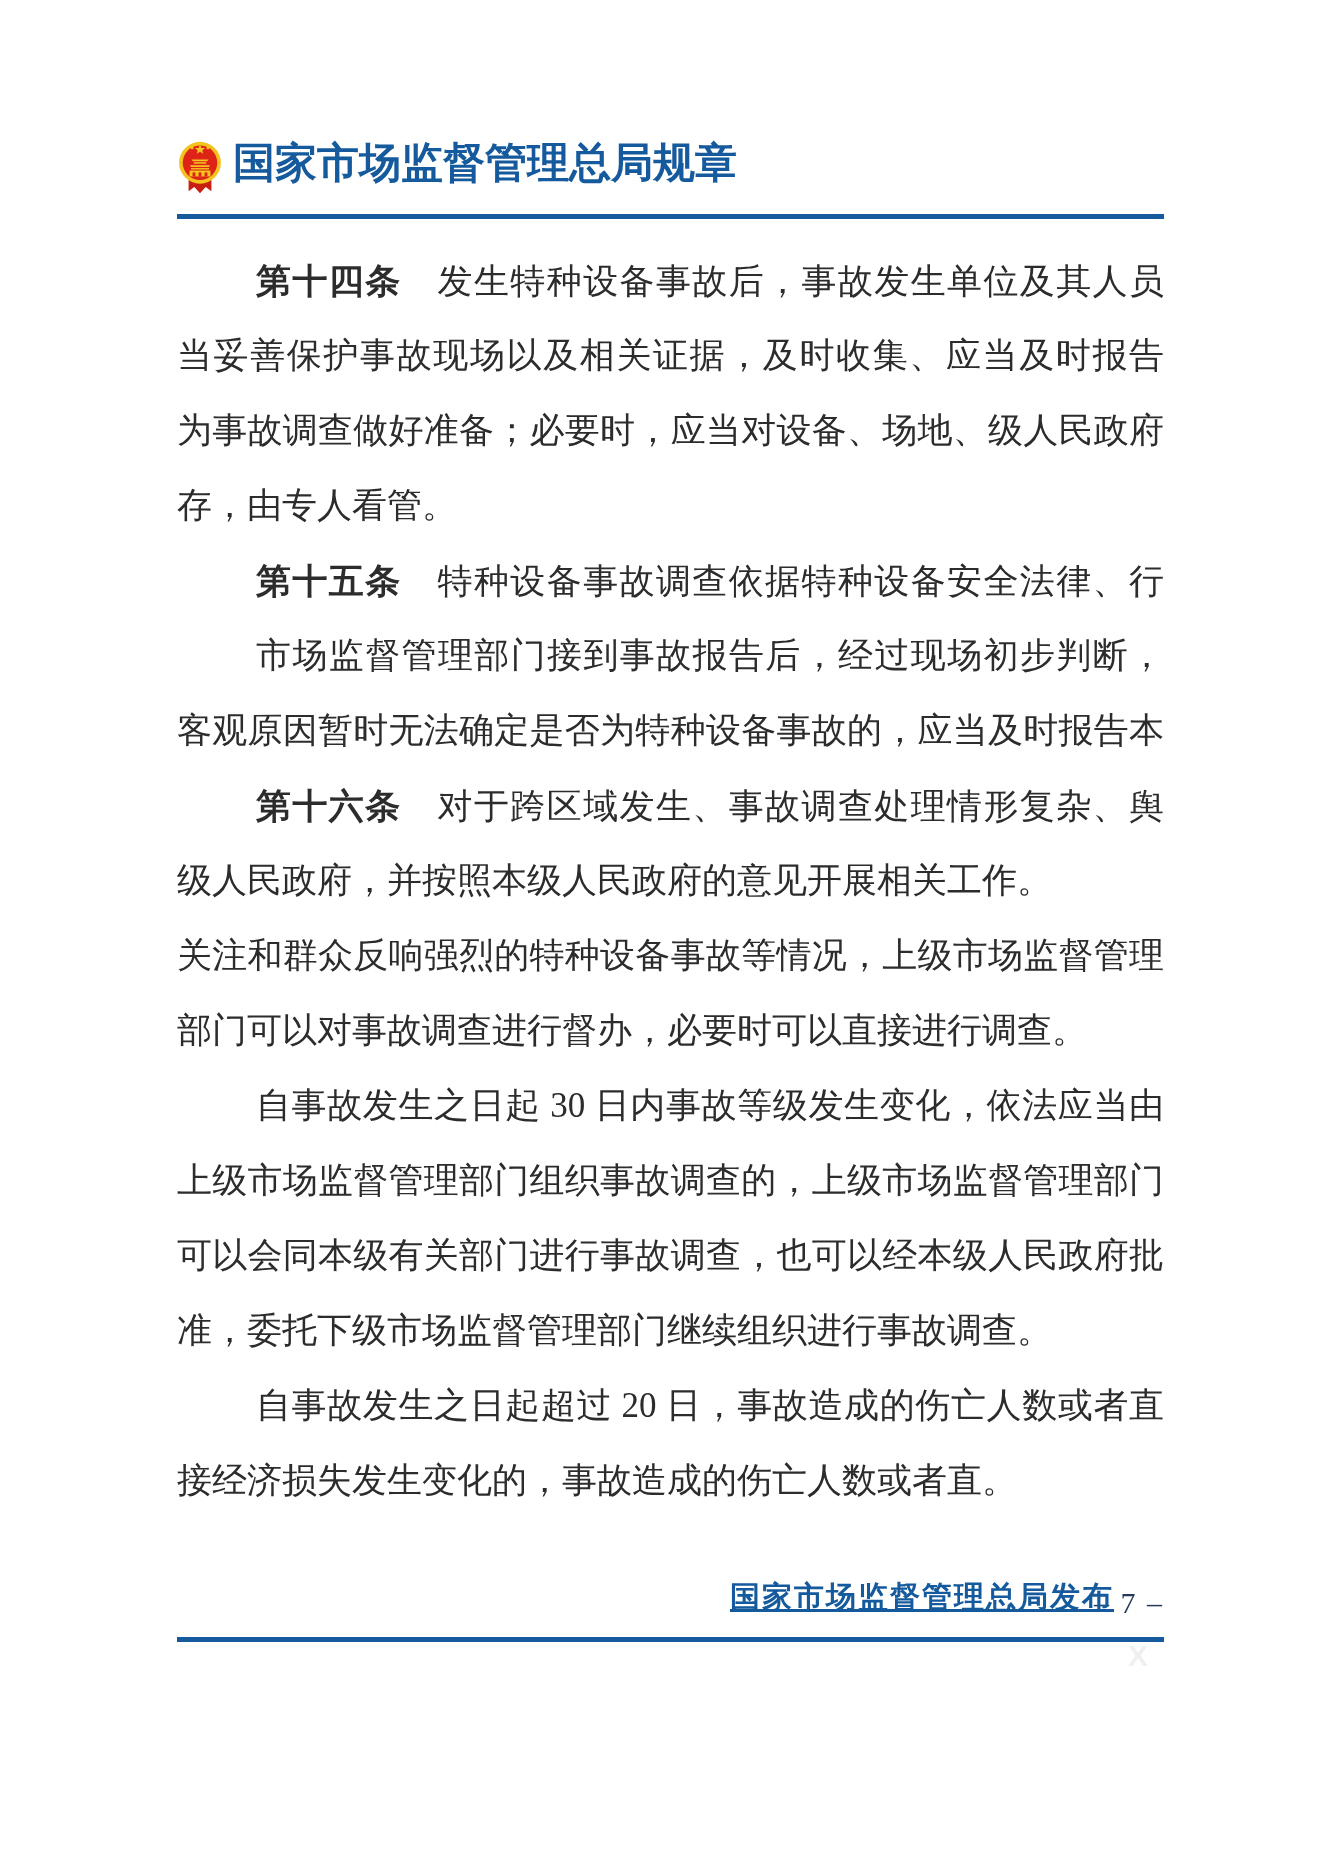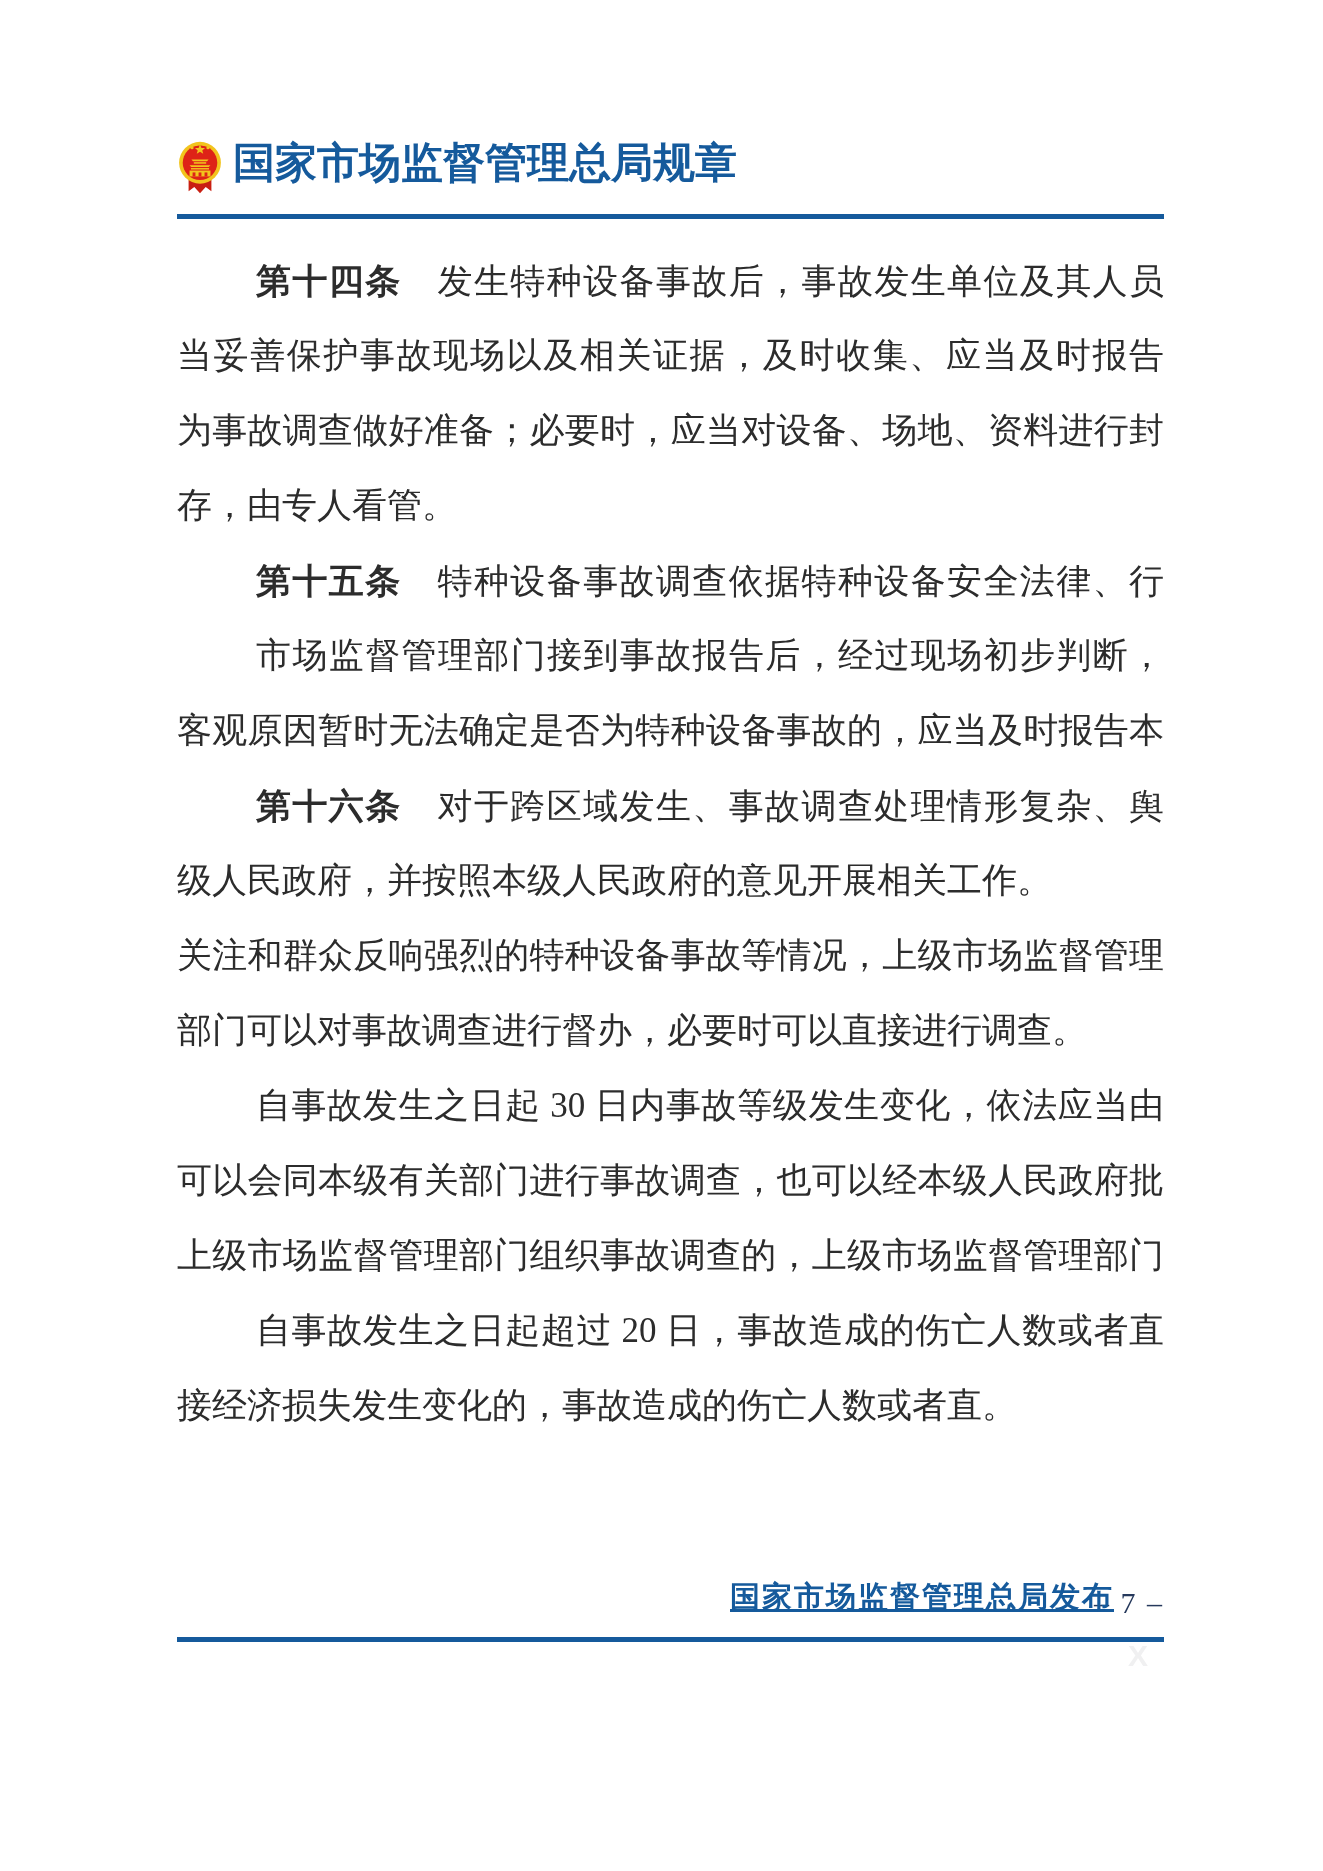--- a/index.html
+++ b/index.html
@@ -107,32 +107,33 @@
       <rect x="28.8" y="35.2" width="3" height="4.2" fill="#de2317"></rect>
     </svg>
     <h1 class="doc-type">国家市场监督管理总局规章</h1>
   </div>
 
   <div class="rule rule-top"></div>
 
   <main class="doc-body">
       <div class="line indent fill"><span class="lead">第十四条</span>发生特种设备事故后，事故发生单位及其人员应</div>
       <div class="line fill">当妥善保护事故现场以及相关证据，及时收集、应当及时报告本，</div>
-      <div class="line fill">为事故调查做好准备；必要时，应当对设备、场地、资料进行封</div>
+      <div class="line fill">为事故调查做好准备；必要时，应当对设备、场地、级人民政府</div>
       <div class="line">存，由专人看管。</div>
       <div class="line indent fill"><span class="lead">第十五条</span>特种设备事故调查依据特种设备安全法律、行政</div>
       <div class="line indent fill">市场监督管理部门接到事故报告后，经过现场初步判断，因</div>
       <div class="line fill">客观原因暂时无法确定是否为特种设备事故的，应当及时报告本</div>
       <div class="line indent fill"><span class="lead">第十六条</span>对于跨区域发生、事故调查处理情形复杂、舆论</div>
       <div class="line">级人民政府，并按照本级人民政府的意见开展相关工作。</div>
       <div class="line fill">关注和群众反响强烈的特种设备事故等情况，上级市场监督管理</div>
       <div class="line">部门可以对事故调查进行督办，必要时可以直接进行调查。</div>
       <div class="line indent fill">自事故发生之日起 30 日内事故等级发生变化，依法应当由</div>
+      <div class="line fill">上级市场监督管理部门组织事故调查的，上级市场监督管理部门</div>
       <div class="line fill">可以会同本级有关部门进行事故调查，也可以经本级人民政府批</div>
-      <div class="line fill">上级市场监督管理部门组织事故调查的，上级市场监督管理部门</div>
+      <div class="line">准，委托下级市场监督管理部门继续组织进行事故调查。</div>
       <div class="line indent fill">自事故发生之日起超过 20 日，事故造成的伤亡人数或者直</div>
       <div class="line">接经济损失发生变化的，事故造成的伤亡人数或者直。</div>
     </main>
 
   <div class="page-number">– 7 –</div>
 
   <div class="rule rule-bottom"></div>
 
   <div class="watermark-x">X</div>
 

